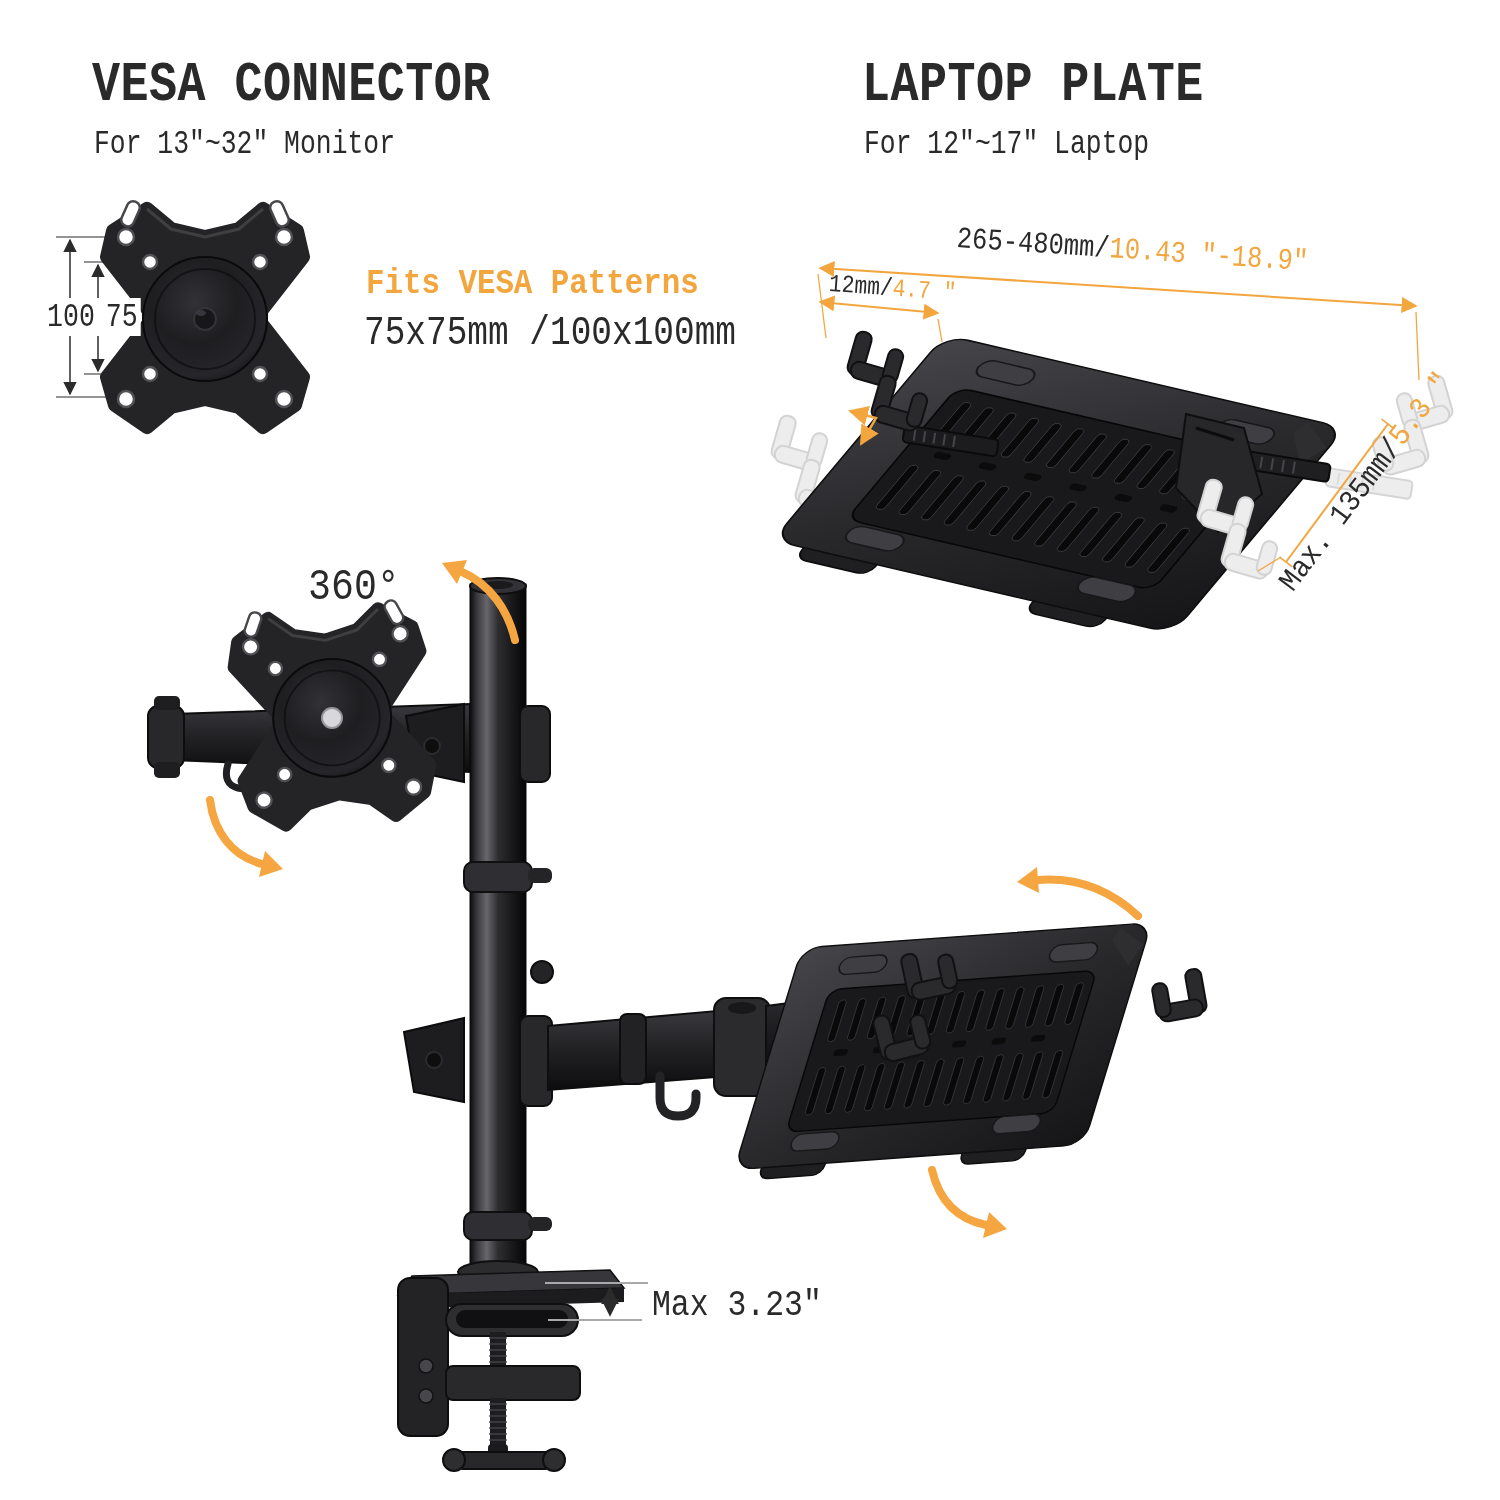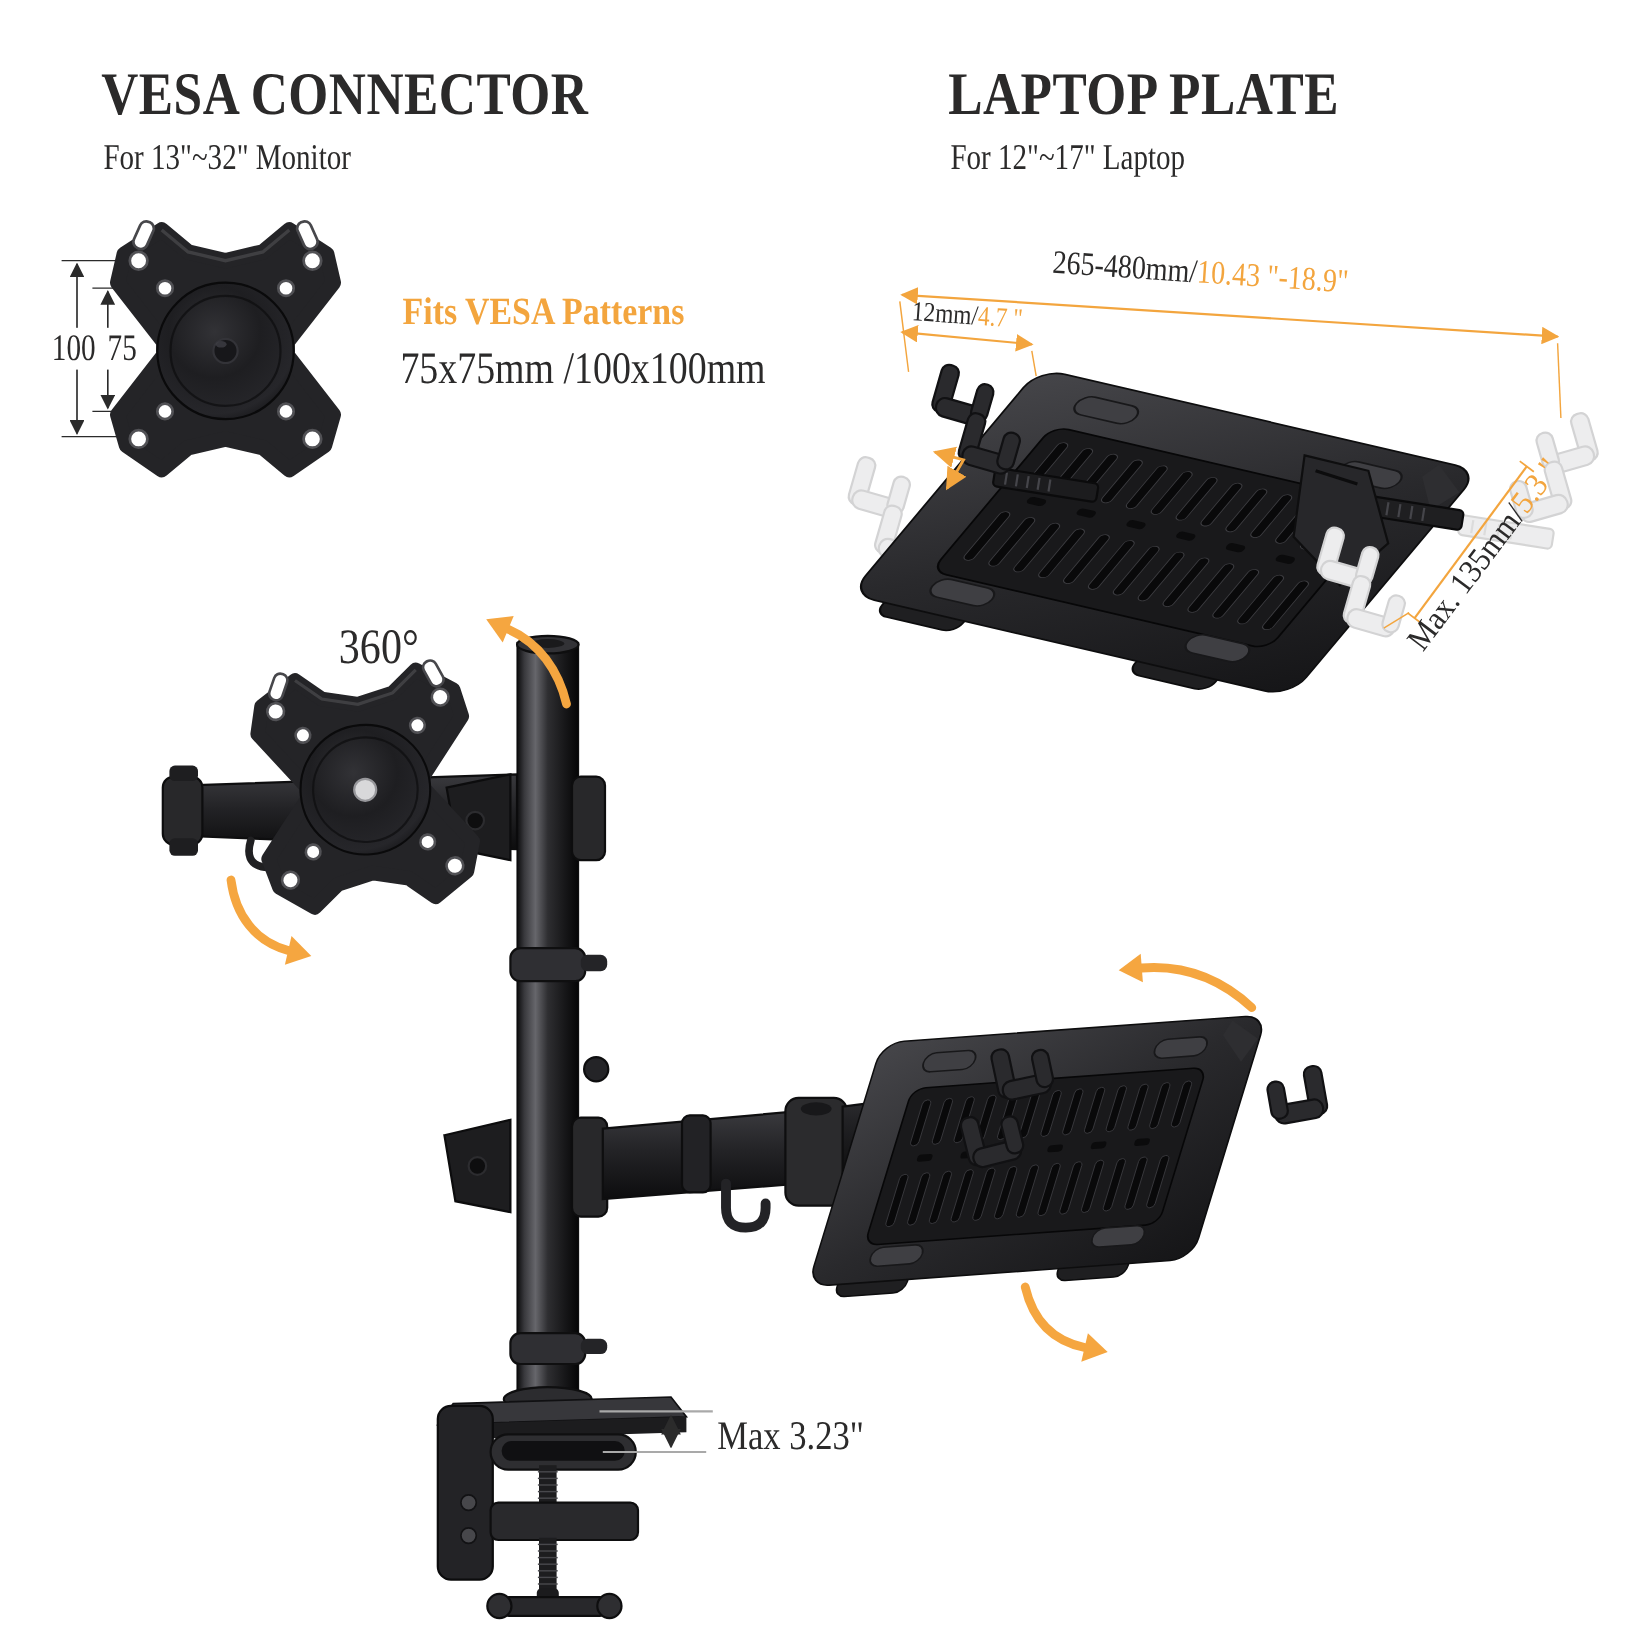--- a/index.html
+++ b/index.html
@@ -1,17 +1,17 @@
 <!DOCTYPE html>
 <html style="--accent: #F3A53E; --ink: #2B2A2A;"><head>
 <meta charset="utf-8">
 <style>
   html,body{margin:0;padding:0;background:#fff;}
   .canvas{position:relative;width:1500px;height:1500px;background:#fff;overflow:hidden;
-          font-family:Liberation Serif, serif;color:var(--ink,#2b2a2a);}
+          font-family:Liberation Mono, monospace;color:var(--ink,#2b2a2a);}
   .abs{position:absolute;}
   svg.art{position:absolute;left:0;top:0;}
   .h1{font-weight:bold;font-size:55px;white-space:nowrap;transform:scaleX(.85);transform-origin:0 0;letter-spacing:.5px;}
   .sub{font-size:33px;white-space:nowrap;transform:scaleX(.8);transform-origin:0 0;}
   #t-left{left:92px;top:54px;}
   #s-left{left:94px;top:126px;}
   #t-right{left:862px;top:54px;}
   #s-right{left:864px;top:126px;}
   #fits-head{left:366px;top:264px;font-size:35px;font-weight:bold;color:var(--accent,#F3A53E);
              white-space:nowrap;transform:scaleX(.88);transform-origin:0 0;}

